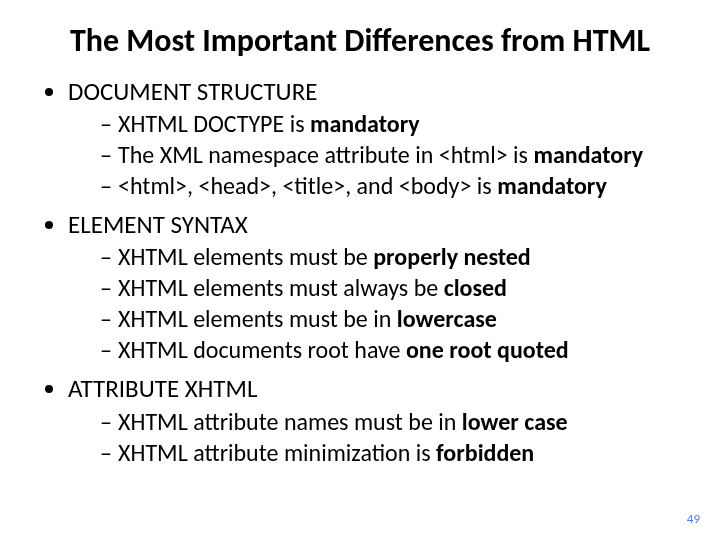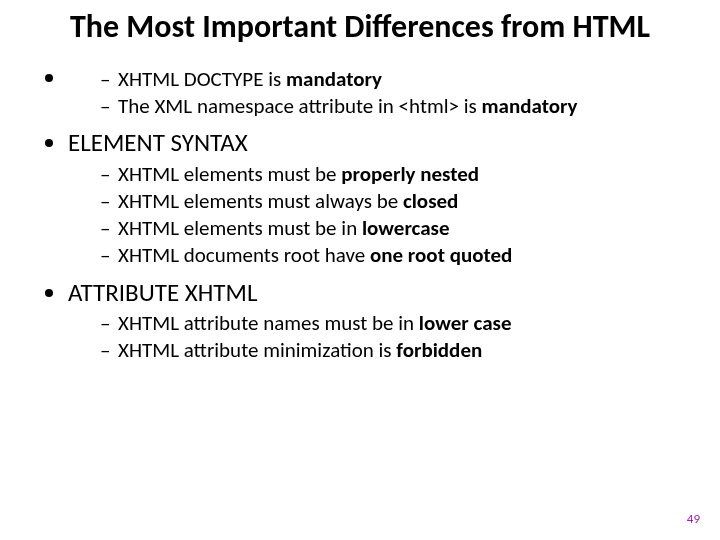--- a/index.html
+++ b/index.html
@@ -10,21 +10,21 @@
     background: #ffffff;
     font-family: Calibri, "Segoe UI", Arial, sans-serif;
     color: #000000;
     overflow: hidden;
   }
   .slide {
     position: relative;
     width: 720px;
     height: 540px;
     box-sizing: border-box;
-    padding: 9px 30px 0 30px;
+    padding: 23px 30px 0 30px;
   }
   h1.title {
     font-size: 32px;
     font-weight: 700;
     text-align: center;
     margin: 0 0 16px 0;
     line-height: 1.15;
   }
   ul.top {
     list-style: disc;
@@ -35,54 +35,56 @@
     font-size: 25px;
     margin: 4px 0 2px 0;
     line-height: 1.25;
   }
   ul.sub {
     list-style: none;
     margin: 2px 0 8px 0;
     padding-left: 32px;
   }
   ul.sub > li {
-    font-size: 21px;
+    font-size: 24px;
     line-height: 1.25;
     margin: 1px 0;
     position: relative;
     padding-left: 18px;
   }
   ul.sub > li::before {
     content: "–";
     position: absolute;
     left: 0;
     top: 0;
   }
   .b { font-weight: 700; }
   .pagenum {
     position: absolute;
     right: 20px;
     bottom: 14px;
     font-size: 13px;
-    color: #a21caf;
+    color: #3b82f6;
   }
 </style>
 </head>
 <body>
 
 <div class="slide">
 
   <h1 class="title">The Most Important Differences from HTML</h1>
 
   <ul class="top">
 
     <li>
+      <span>DOCUMENT STRUCTURE</span>
       <ul class="sub">
         <li><span>XHTML DOCTYPE is </span><span class="b">mandatory</span><span></span></li>
         <li><span>The XML namespace attribute in &lt;html&gt; is </span><span class="b">mandatory</span><span></span></li>
+        <li><span>&lt;html&gt;, &lt;head&gt;, &lt;title&gt;, and &lt;body&gt; is </span><span class="b">mandatory</span><span></span></li>
       </ul>
     </li>
 
     <li>
       <span>ELEMENT SYNTAX</span>
       <ul class="sub">
         <li><span>XHTML elements must be </span><span class="b">properly nested</span><span></span></li>
         <li><span>XHTML elements must always be </span><span class="b">closed</span><span></span></li>
         <li><span>XHTML elements must be in </span><span class="b">lowercase</span><span></span></li>
         <li><span>XHTML documents root have </span><span class="b">one root quoted</span><span></span></li>

